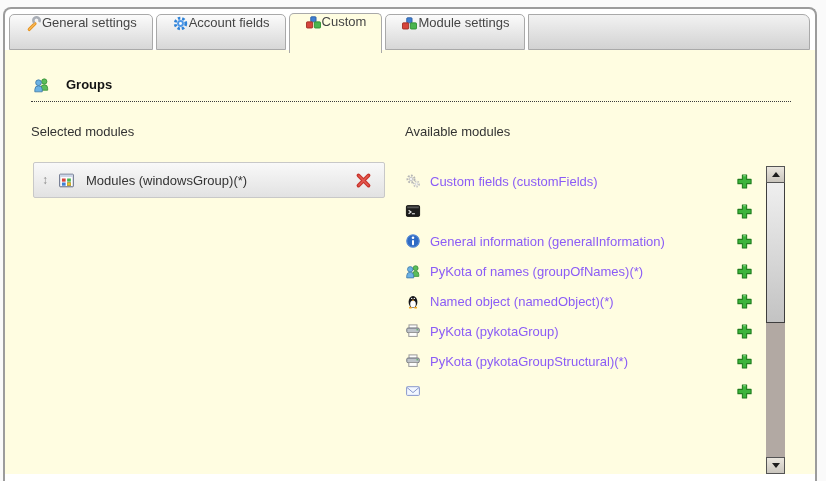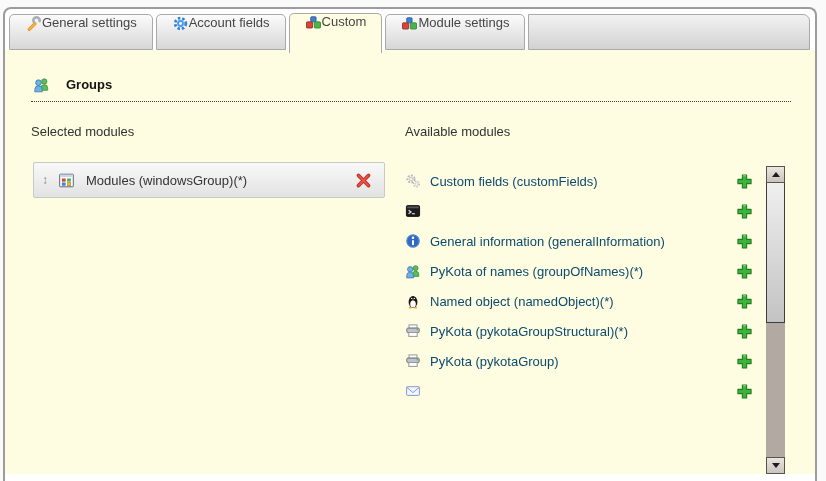--- a/index.html
+++ b/index.html
@@ -34,21 +34,21 @@
   .sel-label{flex:1;font-size:13px;color:#333}
   .remove-btn{width:17px;height:17px;display:inline-flex;cursor:pointer}
   .remove-btn svg{width:17px;height:17px}
   
   .col-right{flex:1;display:flex}
   .rcol-inner{flex:1}
   .avail-list{padding-top:26px}
   .avail-row{display:flex;align-items:center;min-height:30px}
   .aicon{width:16px;height:16px;display:inline-flex;margin-right:9px;flex:none}
   .aicon svg{width:16px;height:16px}
-  .alabel{width:282px;font-size:13px;color:#0c4a6e;line-height:15px}
+  .alabel{width:282px;font-size:13px;color:#8b5cf6;line-height:15px}
   .add-btn{margin-left:auto;margin-right:13px;width:17px;height:17px;display:inline-flex;cursor:pointer;flex:none}
   .add-btn svg{width:17px;height:17px}
   
   .scrollbar{width:19px;margin-top:42px;height:308px;display:flex;flex-direction:column;flex:none}
   .sb-btn{height:17px;box-sizing:border-box;background:linear-gradient(#eae6de,#c9c5bd);border:1px solid #545454;
     display:flex;align-items:center;justify-content:center;cursor:pointer}
   .tri-up{width:0;height:0;border-left:4px solid transparent;border-right:4px solid transparent;border-bottom:5px solid #1d1d1d}
   .tri-down{width:0;height:0;border-left:4px solid transparent;border-right:4px solid transparent;border-top:5px solid #1d1d1d}
   .sb-thumb{height:140px;box-sizing:border-box;border:1px solid #3e3e3e;border-top:none;
     background:linear-gradient(180deg,#efefef,#c3c3c3);cursor:grab}
@@ -236,38 +236,38 @@
               </div>
               <div class="avail-row">
                 <span class="aicon">
                   <svg viewBox="0 0 16 16">
                     <rect x="4" y="1.9" width="8" height="3.3" fill="#fdfdfd" stroke="#999"></rect>
                     <rect x="1.8" y="5.1" width="12.4" height="4.5" rx="1" fill="#bfc4ca" stroke="#70757c"></rect>
                     <rect x="3.8" y="9.5" width="8.4" height="3.9" fill="#fdfdfd" stroke="#999"></rect>
                     <rect x="11.5" y="6.3" width="1.5" height="1" fill="#3fae49"></rect>
                   </svg>
                 </span>
-                <span class="alabel">PyKota (pykotaGroupStructural)(*)</span>
+                <span class="alabel">PyKota (pykotaGroup)</span>
                 <span class="add-btn">
                   <svg viewBox="0 0 16 16">
                     <path d="M6 1.8 h4 v4.2 h4.2 v4 h-4.2 v4.2 h-4 v-4.2 H1.8 v-4 H6 z" fill="#3cb43c" stroke="#1e7d1e" stroke-width="1" stroke-linejoin="round"></path>
                     <path d="M6.8 2.6 h2.4" stroke="#93df93" stroke-width="1"></path>
                   </svg>
                 </span>
               </div>
               <div class="avail-row">
                 <span class="aicon">
                   <svg viewBox="0 0 16 16">
                     <rect x="4" y="1.9" width="8" height="3.3" fill="#fdfdfd" stroke="#999"></rect>
                     <rect x="1.8" y="5.1" width="12.4" height="4.5" rx="1" fill="#bfc4ca" stroke="#70757c"></rect>
                     <rect x="3.8" y="9.5" width="8.4" height="3.9" fill="#fdfdfd" stroke="#999"></rect>
                     <rect x="11.5" y="6.3" width="1.5" height="1" fill="#3fae49"></rect>
                   </svg>
                 </span>
-                <span class="alabel">PyKota (pykotaGroup)</span>
+                <span class="alabel">PyKota (pykotaGroupStructural)(*)</span>
                 <span class="add-btn">
                   <svg viewBox="0 0 16 16">
                     <path d="M6 1.8 h4 v4.2 h4.2 v4 h-4.2 v4.2 h-4 v-4.2 H1.8 v-4 H6 z" fill="#3cb43c" stroke="#1e7d1e" stroke-width="1" stroke-linejoin="round"></path>
                     <path d="M6.8 2.6 h2.4" stroke="#93df93" stroke-width="1"></path>
                   </svg>
                 </span>
               </div>
               <div class="avail-row">
                 <span class="aicon">
                   <svg viewBox="0 0 16 16">

